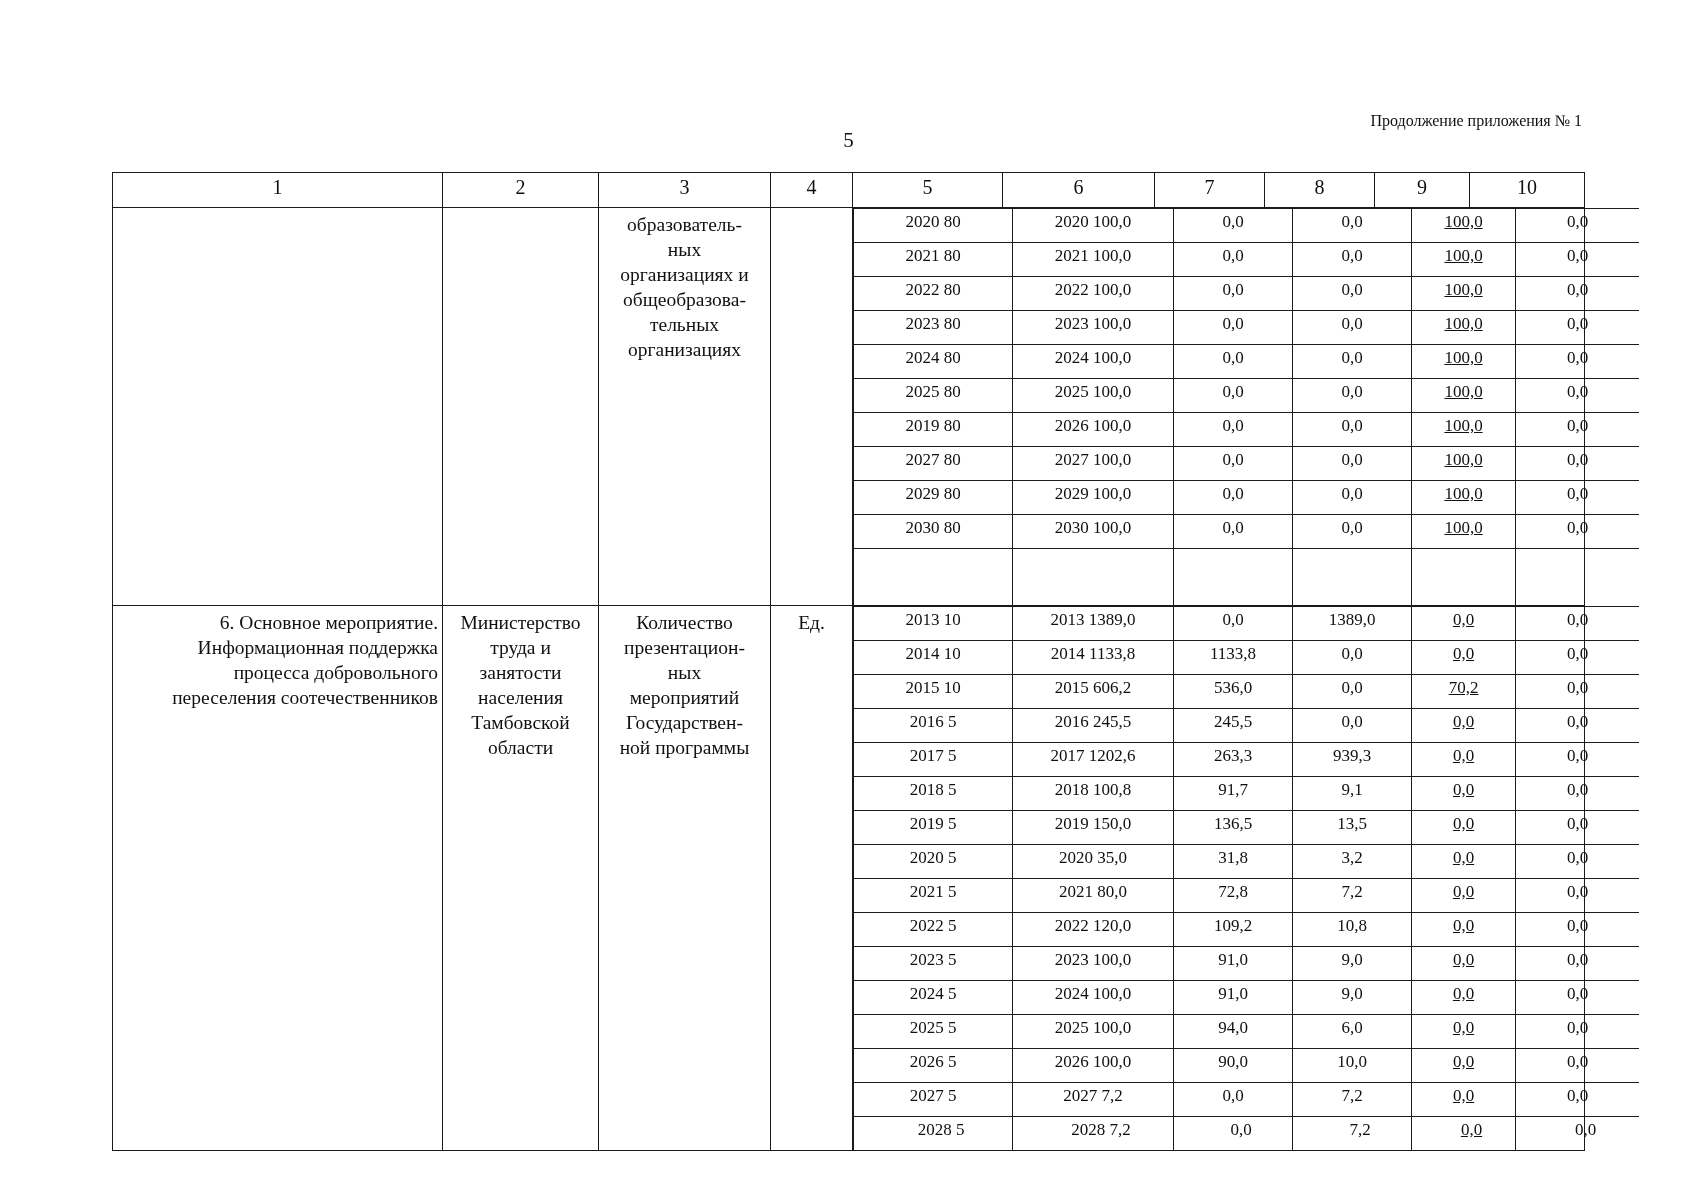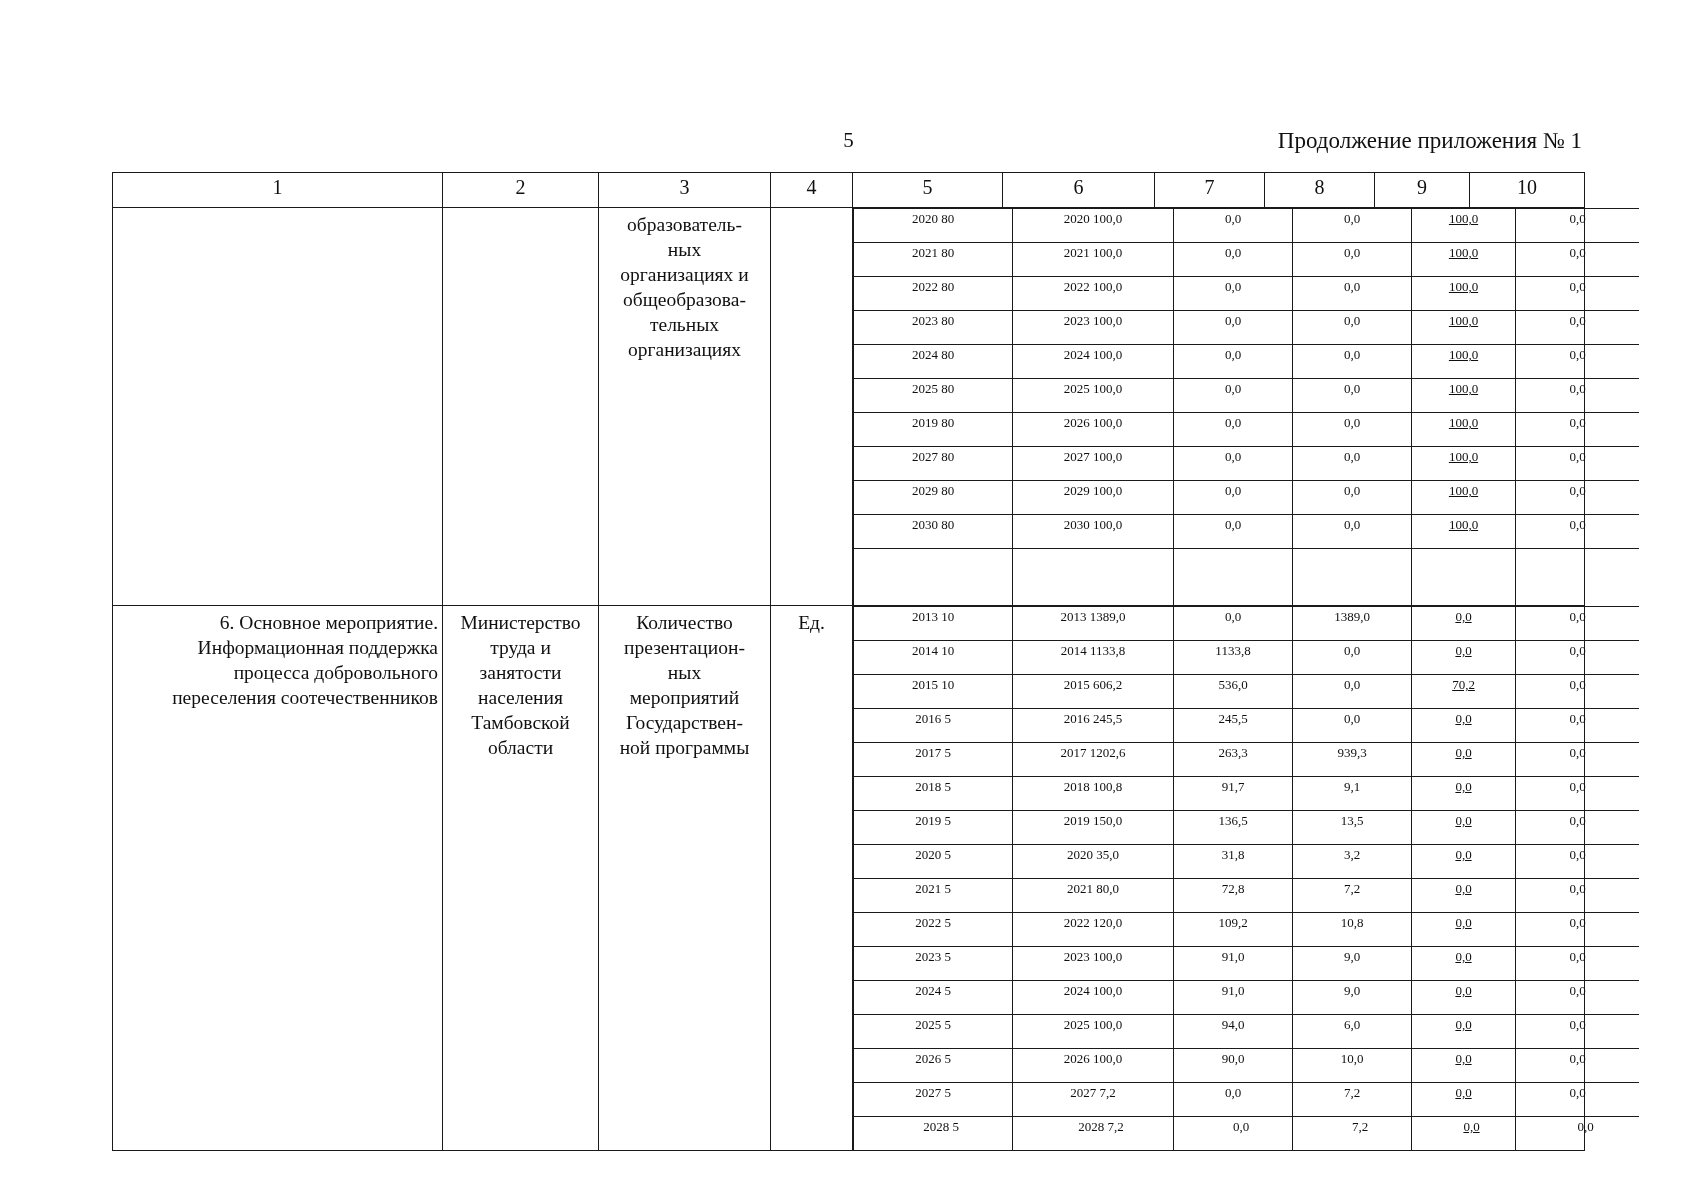--- a/index.html
+++ b/index.html
@@ -24,23 +24,23 @@
   .page-number {
     position: absolute;
     top: 128px;
     left: 0;
     width: 1697px;
     text-align: center;
     font-size: 21px;
   }
   .continuation {
     position: absolute;
-    top: 128px;
+    top: 112px;
     right: 115px;
-    font-size: 23px;
+    font-size: 16px;
     white-space: nowrap;
   }
   table.doc-table {
     position: absolute;
     top: 172px;
     left: 112px;
     width: 1472px;
     border-collapse: collapse;
     table-layout: fixed;
     font-size: 19.5px;
@@ -67,21 +67,21 @@
   col.c7 { width: 110px; }
   col.c8 { width: 110px; }
   col.c9 { width: 95px; }
   col.c10 { width: 115px; }
 
   
   .sub-table {
     width: 100%;
     border-collapse: collapse;
     table-layout: fixed;
-    font-size: 13px;
+    font-size: 17px;
   }
   .sub-table td {
     border: 0;
     border-bottom: 1.4px solid #1a1a1a;
     border-right: 1.4px solid #1a1a1a;
     height: 29px;
     padding: 0 5px;
     text-align: center;
     vertical-align: middle;
     line-height: 1.1;

